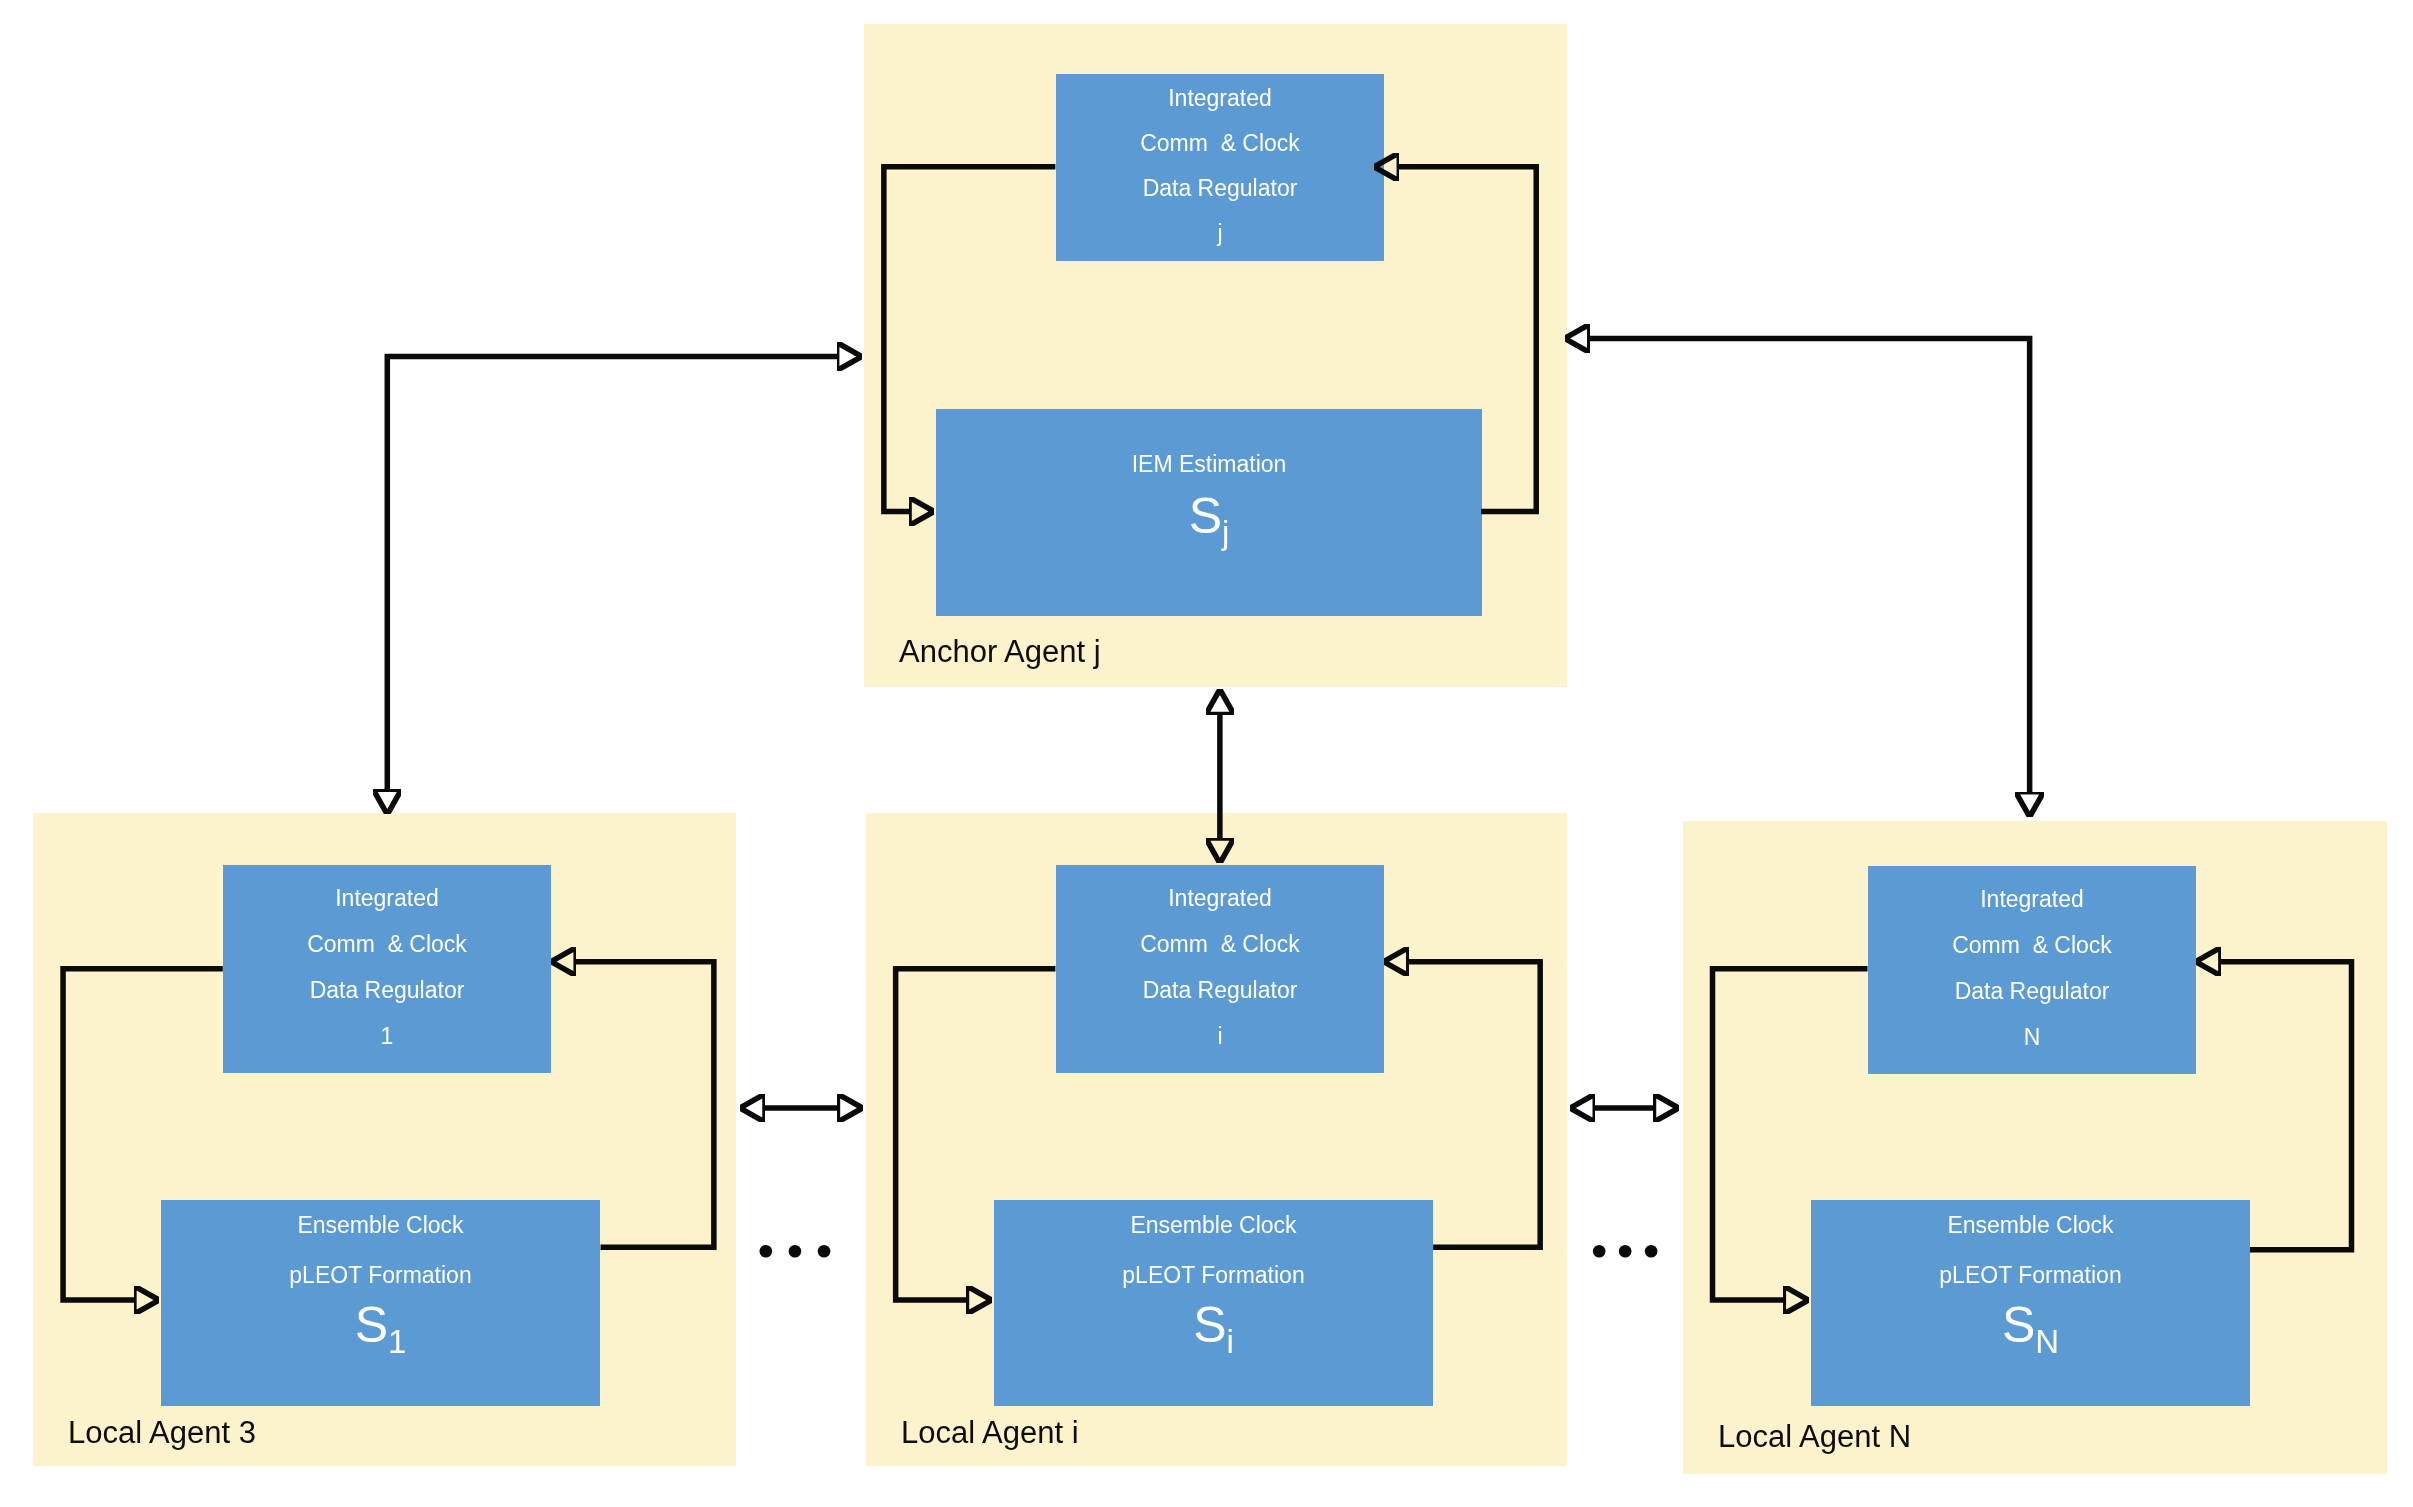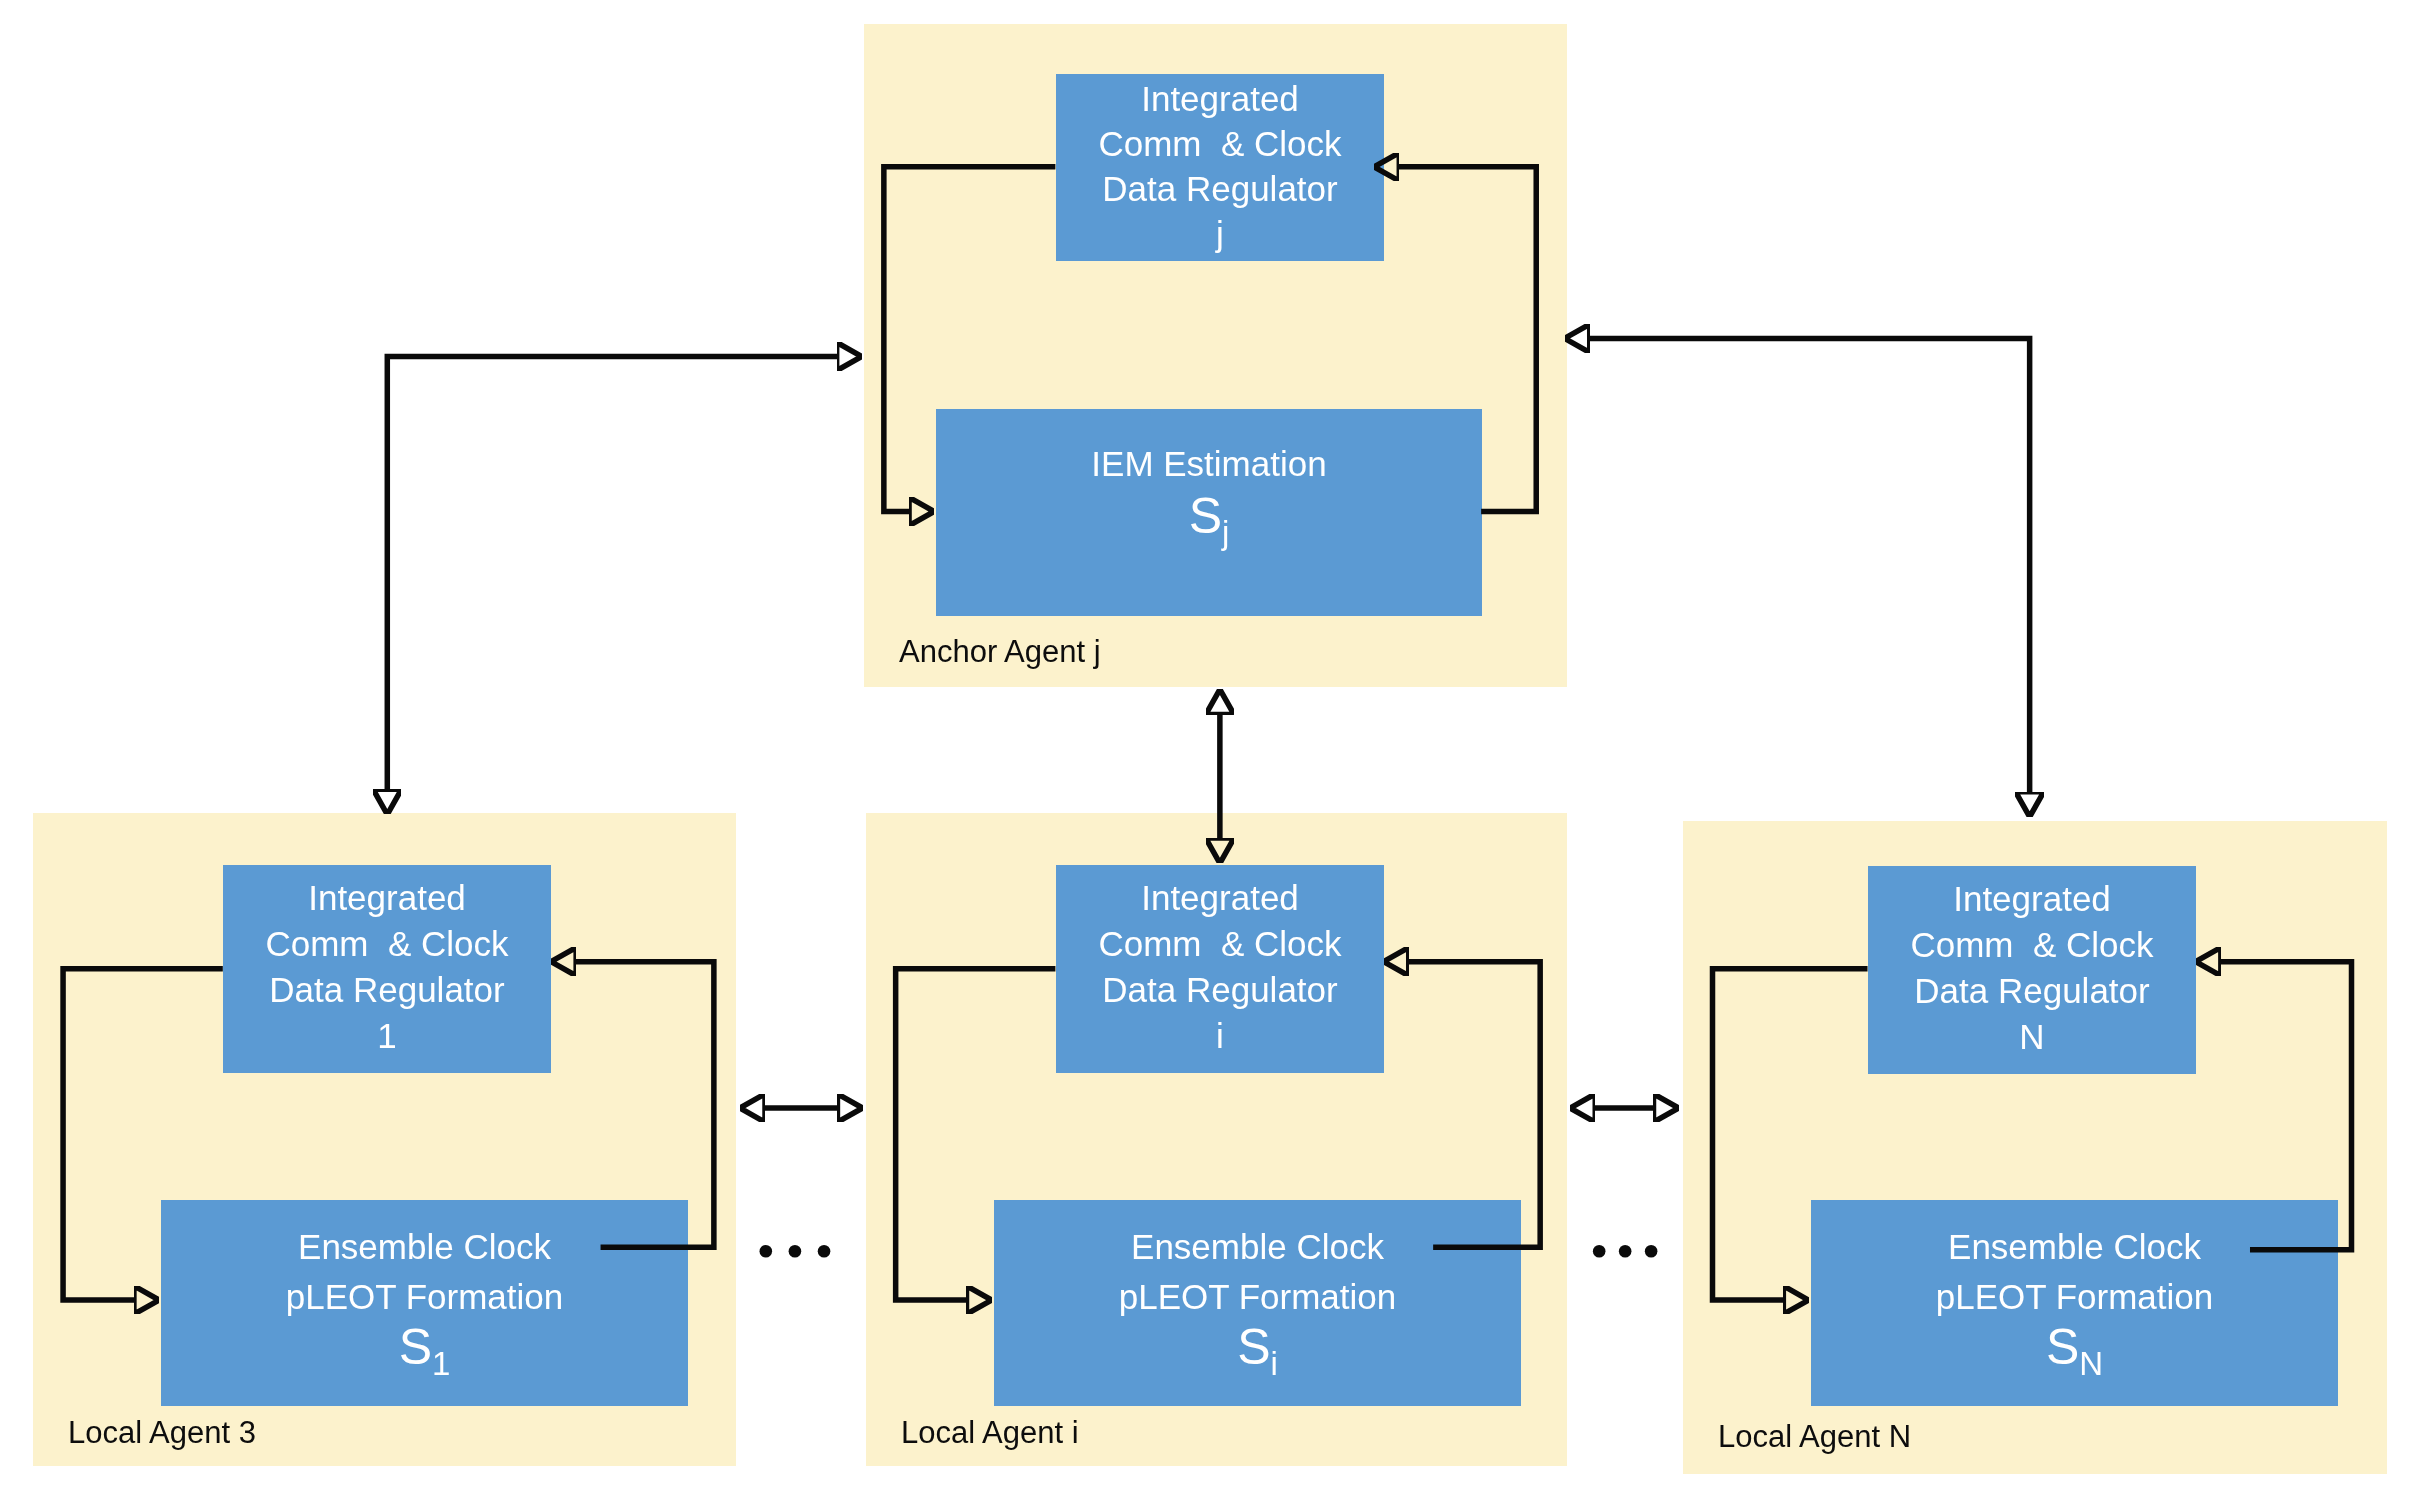--- a/index.html
+++ b/index.html
@@ -19,36 +19,36 @@
   #agent-li     { left:866px; top:813px; width:701px; height:653px; }
   #agent-ln     { left:1683px; top:821px; width:704px; height:653px; }
 
   .block {
     position:absolute;
     background:#5B9AD3;
     color:#ffffff;
     text-align:center;
     box-sizing:border-box;
   }
-  .bl { display:block; white-space:pre; font-size:35px; }
+  .bl { display:block; white-space:pre; font-size:23px; }
 
   
   .reg .bl { line-height:46px; }
   #anchor-reg { left:192px; top:50px;  width:328px; height:187px; padding-top:2.4px; }
   #anchor-reg .bl { line-height:45px; }
   #l1-reg     { left:190px; top:52px;  width:328px; height:208px; padding-top:10.2px; }
   #li-reg     { left:190px; top:52px;  width:328px; height:208px; padding-top:10.2px; }
   #ln-reg     { left:185px; top:45px;  width:328px; height:208px; padding-top:10.2px; }
 
   
   #anchor-iem { left:72px; top:385px; width:546px; height:207px; padding-top:29px; }
   #anchor-iem .bl { line-height:52px; }
 
   
-  .form { width:527px; height:206px; padding-top:22px; }
+  .form { width:439px; height:206px; }
   .form .bl { line-height:50px; }
   #l1-form { left:128px; top:387px; }
   #li-form { left:128px; top:387px; }
   #ln-form { left:128px; top:379px; }
 
   .sym-line { font-size:50px; line-height:65px; }
   .sym-line sub { font-size:33px; }
 
   .agent-label {
     position:absolute;

